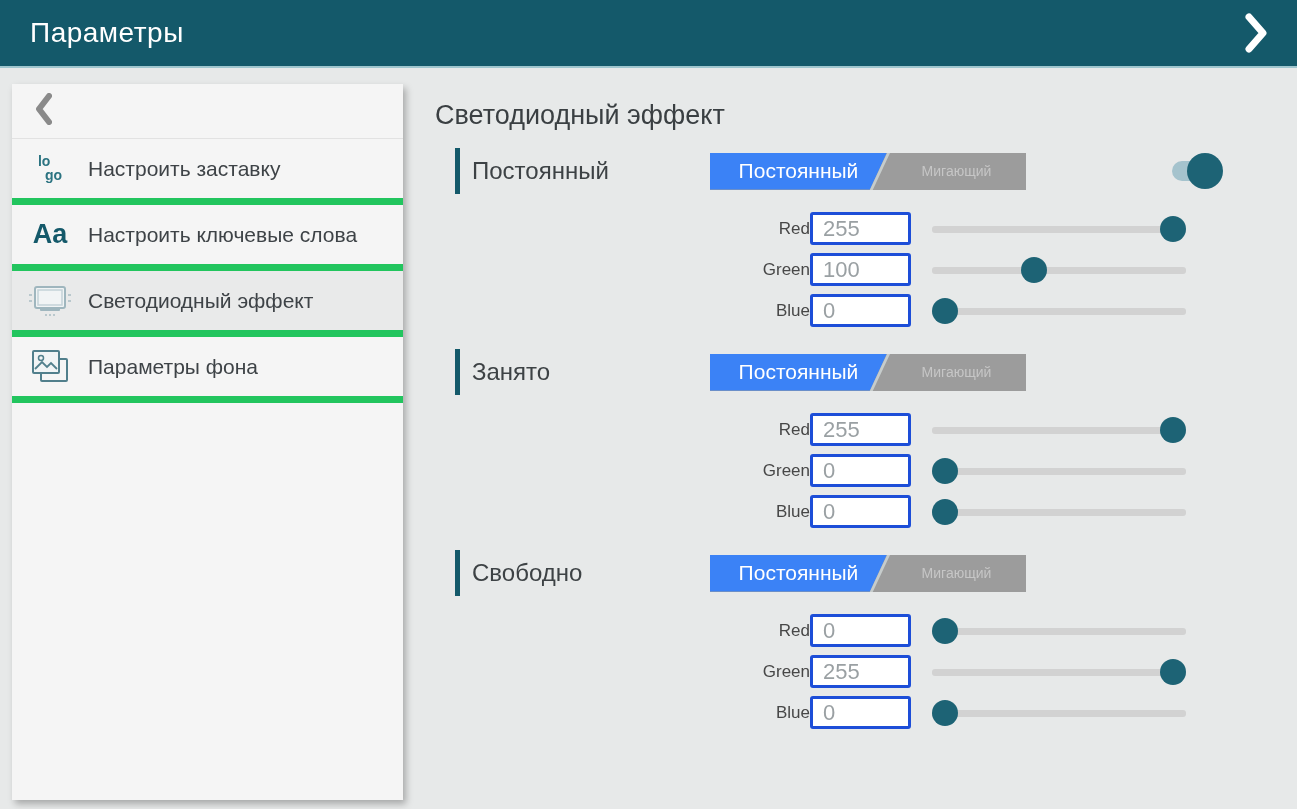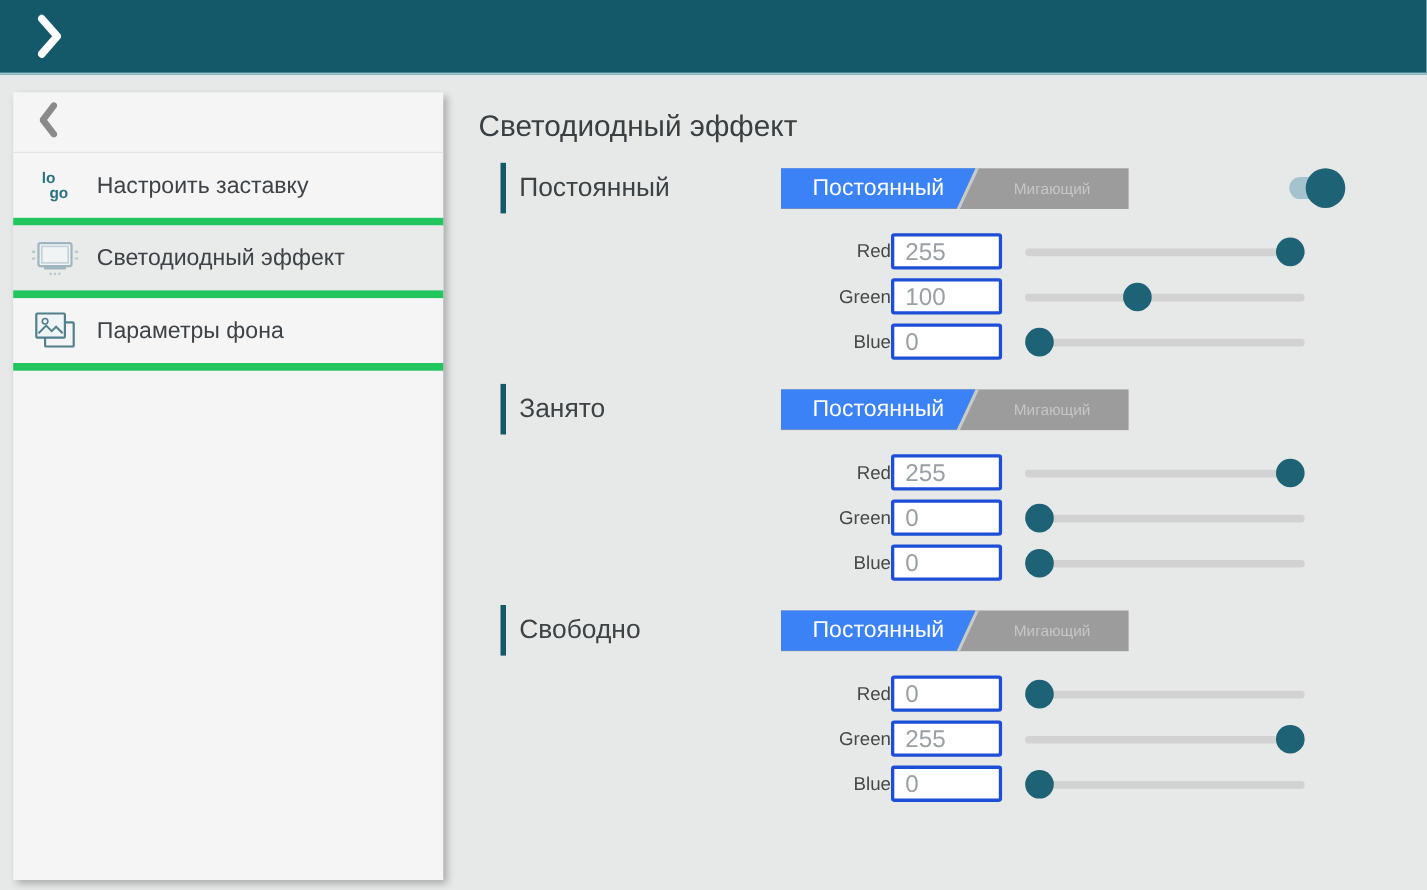--- a/index.html
+++ b/index.html
@@ -88,20 +88,21 @@
     font-family:"Liberation Sans", sans-serif; outline:none;
   }
   .slider { position:relative; width:254px; flex:0 0 254px; height:26px; margin-left:21px; cursor:pointer; }
   .slider-track { position:absolute; left:0; right:0; top:10px; height:7px; background:#d2d2d2; border-radius:3px; }
   .slider-thumb { position:absolute; top:0; width:26px; height:26px; border-radius:50%; background:#1d6375; }
 </style>
 </head>
 <body>
 
 <div class="app-header">
+  <div class="app-title">Параметры</div>
   <div class="header-next">
     <svg width="22" height="44" viewBox="0 0 22 44">
       <polyline points="4,6 18,22 4,38" fill="none" stroke="#ffffff" stroke-width="7" stroke-linecap="round" stroke-linejoin="round"></polyline>
     </svg>
   </div>
 </div>
 
 <div class="sidebar">
 
   <div class="back-row">
@@ -115,20 +116,26 @@
   <div class="side-item">
     <div class="icon-cell">
       <div class="logo-icon">
         <div>lo</div>
         <div class="l2">go</div>
       </div>
     </div>
     <div class="side-label">Настроить заставку</div>
   </div>
 
+  <div class="side-item">
+    <div class="icon-cell">
+      <span class="aa-icon">Aa</span>
+    </div>
+    <div class="side-label">Настроить ключевые слова</div>
+  </div>
 
   <div class="side-item selected">
     <div class="icon-cell">
       <svg width="46" height="38" viewBox="0 0 46 38">
         <rect x="8" y="5" width="30" height="21" rx="2" fill="#f1f4f5" stroke="#9fb6be" stroke-width="2"></rect>
         <rect x="11" y="8" width="24" height="15" fill="none" stroke="#c3d2d7" stroke-width="1.5"></rect>
         <rect x="13" y="26" width="20" height="3" rx="1" fill="#9fb6be"></rect>
         <line x1="2" y1="13" x2="5" y2="13" stroke="#b9c8cd" stroke-width="2"></line>
         <line x1="2" y1="19" x2="5" y2="19" stroke="#b9c8cd" stroke-width="2"></line>
         <line x1="41" y1="13" x2="44" y2="13" stroke="#b9c8cd" stroke-width="2"></line>

